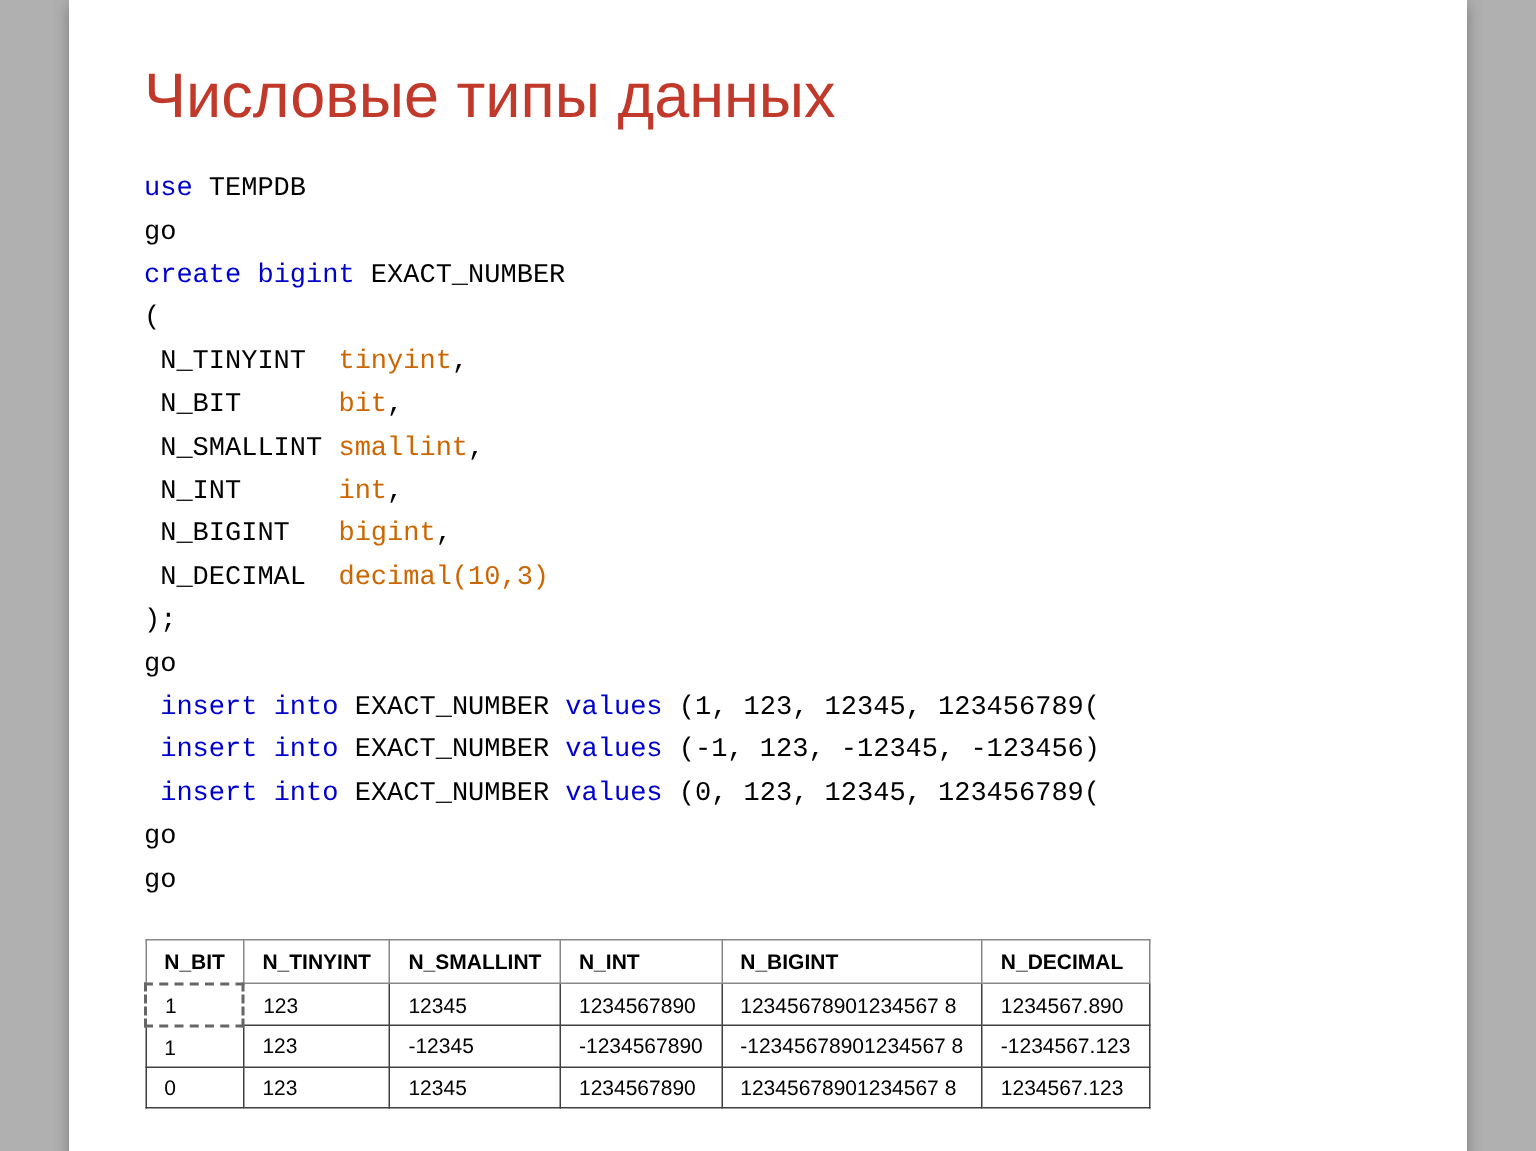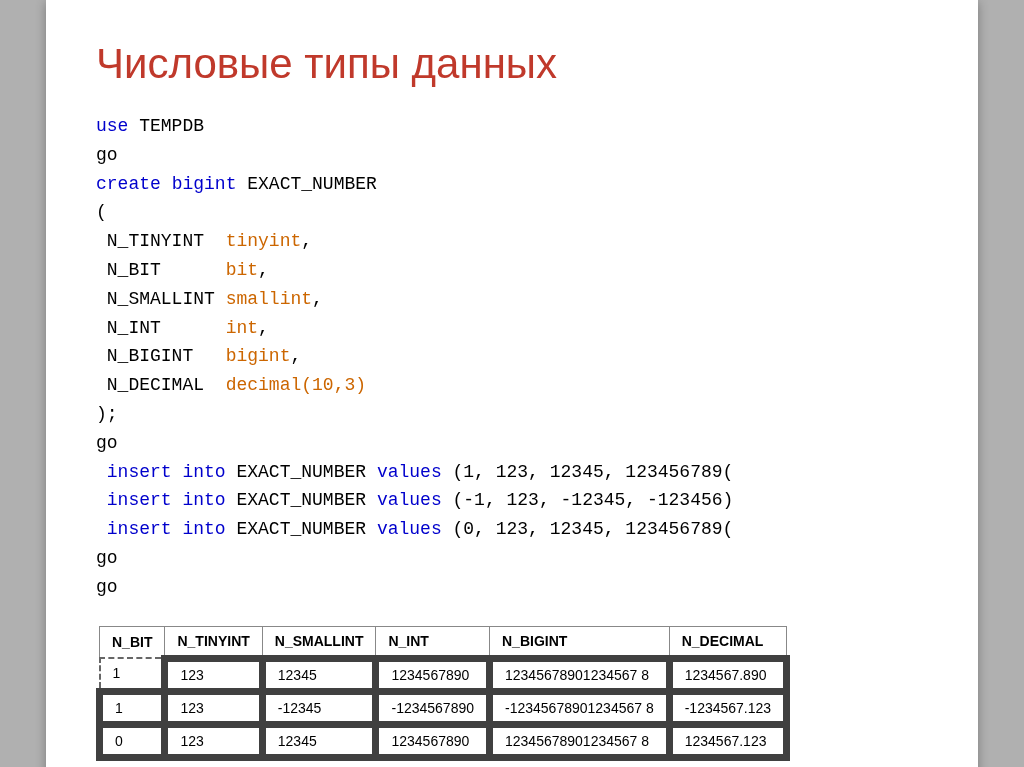--- a/index.html
+++ b/index.html
@@ -43,21 +43,21 @@
     }
     .data-table th {
       background: #ffffff;
       border: 1px solid #888;
       padding: 6px 12px;
       text-align: left;
       font-weight: bold;
       color: #000;
     }
     .data-table td {
-      border: 7px solid #404040;
+      border: 1px solid #404040;
       padding: 5px 12px;
       color: #000;
       background: #ffffff;
     }
     .data-table tr:nth-child(1) td:first-child {
       border: 2px dashed #555;
     }
   </style>
 </head>
 <body>

